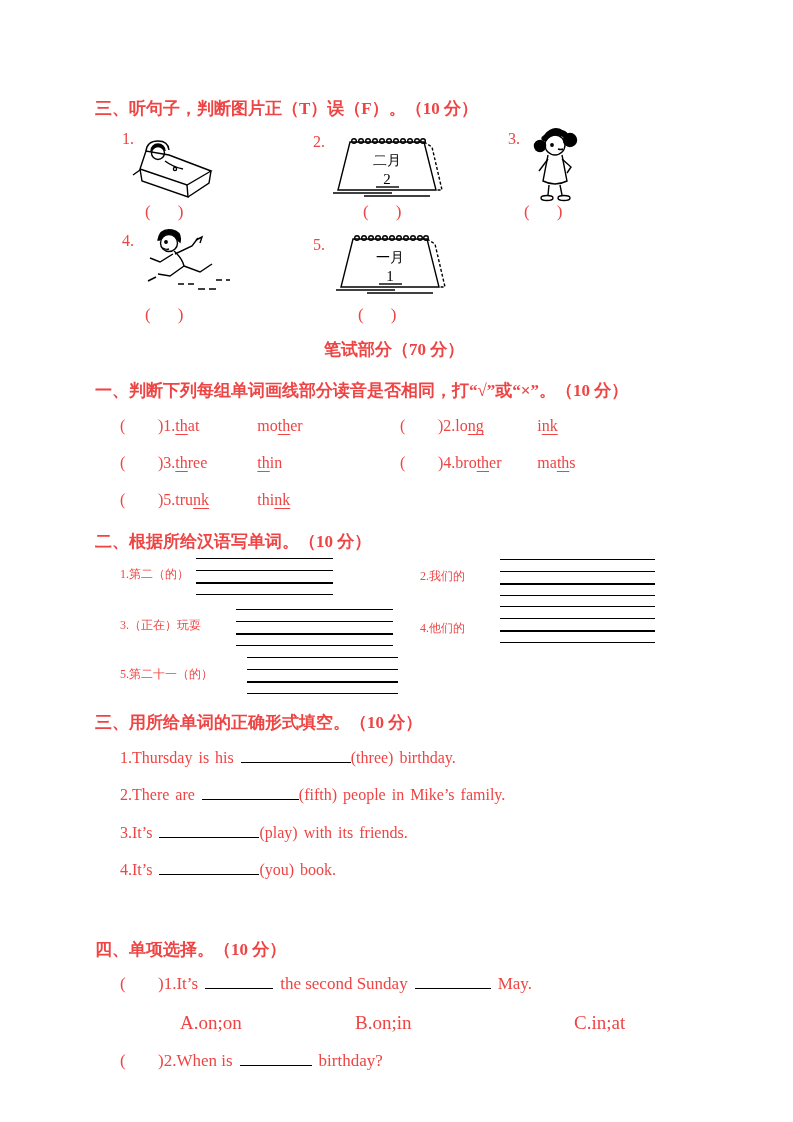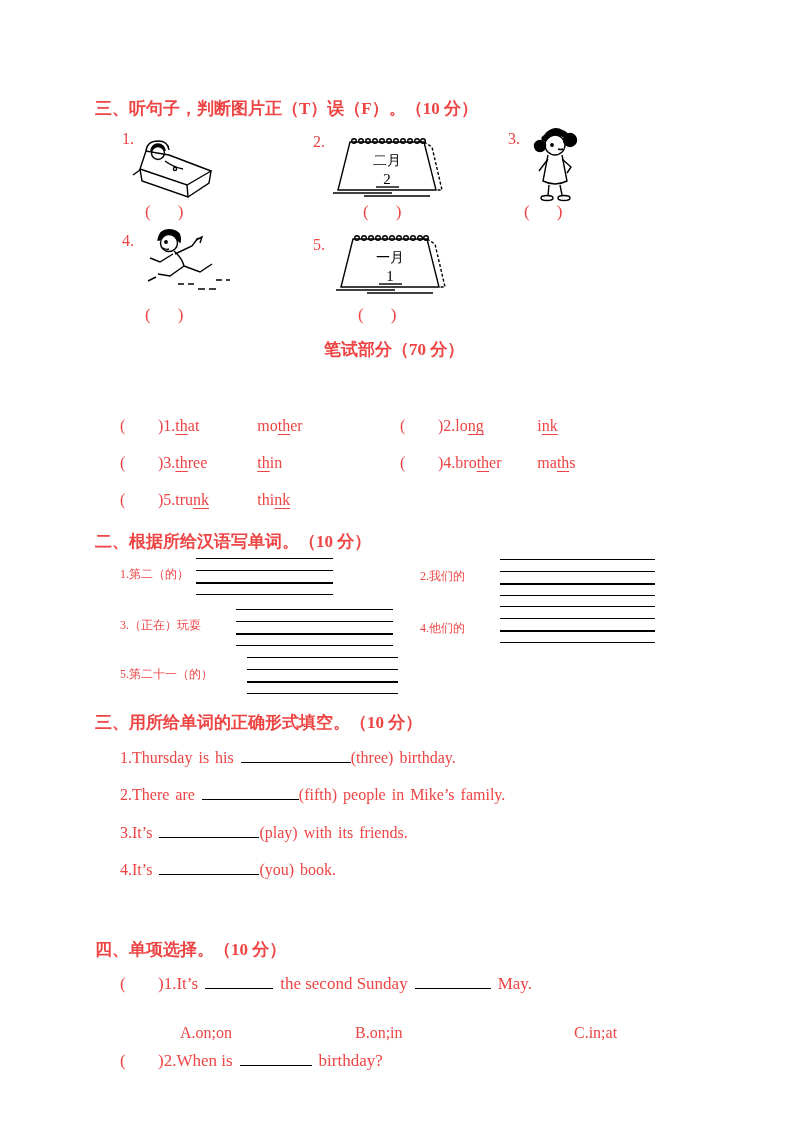--- a/index.html
+++ b/index.html
@@ -16,21 +16,21 @@
   .w1{display:inline-block;width:82px;}
   .u{text-decoration:underline;text-underline-offset:3px;}
   .guide{position:absolute;}
   .gl{height:0;border-top:1px solid #000;margin-bottom:11px;}
   .gl.b{border-top-width:2px;margin-bottom:10px;}
   .lbl{font-size:12px;white-space:nowrap;}
   .fill{position:absolute;font-size:16px;white-space:nowrap;word-spacing:2px;}
   .blank{display:inline-block;border-bottom:1px solid #000;height:14px;vertical-align:baseline;margin-left:7px;}
   .blank.mr{margin-right:7px;}
   .mc{position:absolute;font-size:17px;white-space:nowrap;}
-  .opt{position:absolute;font-size:16px;white-space:nowrap;margin-top:12px;}
+  .opt{position:absolute;font-size:19px;white-space:nowrap;}
   svg{display:block;}
   svg text{font-family:"Liberation Serif",serif;}
 </style>
 </head>
 <body>
 
 <div class="page">
 
   <div class="abs h" style="left:95px;top:97px">三、听句子，判断图片正（T）误（F）。（10 分）</div>
 
@@ -139,20 +139,21 @@
 
   <div class="abs paren" style="left:145px;top:202px"><span>(</span><span class="pgap"></span><span>)</span></div>
   <div class="abs paren" style="left:363px;top:202px"><span>(</span><span class="pgap"></span><span>)</span></div>
   <div class="abs paren" style="left:524px;top:202px"><span>(</span><span class="pgap"></span><span>)</span></div>
 
   <div class="abs paren" style="left:145px;top:305px"><span>(</span><span class="pgap"></span><span>)</span></div>
   <div class="abs paren" style="left:358px;top:305px"><span>(</span><span class="pgap"></span><span>)</span></div>
 
   <div class="abs h center" style="top:338px">笔试部分（70 分）</div>
 
+  <div class="abs h" style="left:95px;top:379px">一、判断下列每组单词画线部分读音是否相同，打“√”或“×”。（10 分）</div>
 
   <div class="pair" style="left:120px;top:417px">
     <span class="po">(</span><span>)</span><span>1.</span><span class="w1"><span></span><span class="u">th</span><span>at</span></span><span><span>mo</span><span class="u">th</span><span>er</span></span>
   </div>
   <div class="pair" style="left:400px;top:417px">
     <span class="po">(</span><span>)</span><span>2.</span><span class="w1"><span>lo</span><span class="u">ng</span><span></span></span><span><span>i</span><span class="u">nk</span><span></span></span>
   </div>
   <div class="pair" style="left:120px;top:454px">
     <span class="po">(</span><span>)</span><span>3.</span><span class="w1"><span></span><span class="u">th</span><span>ree</span></span><span><span></span><span class="u">th</span><span>in</span></span>
   </div>

